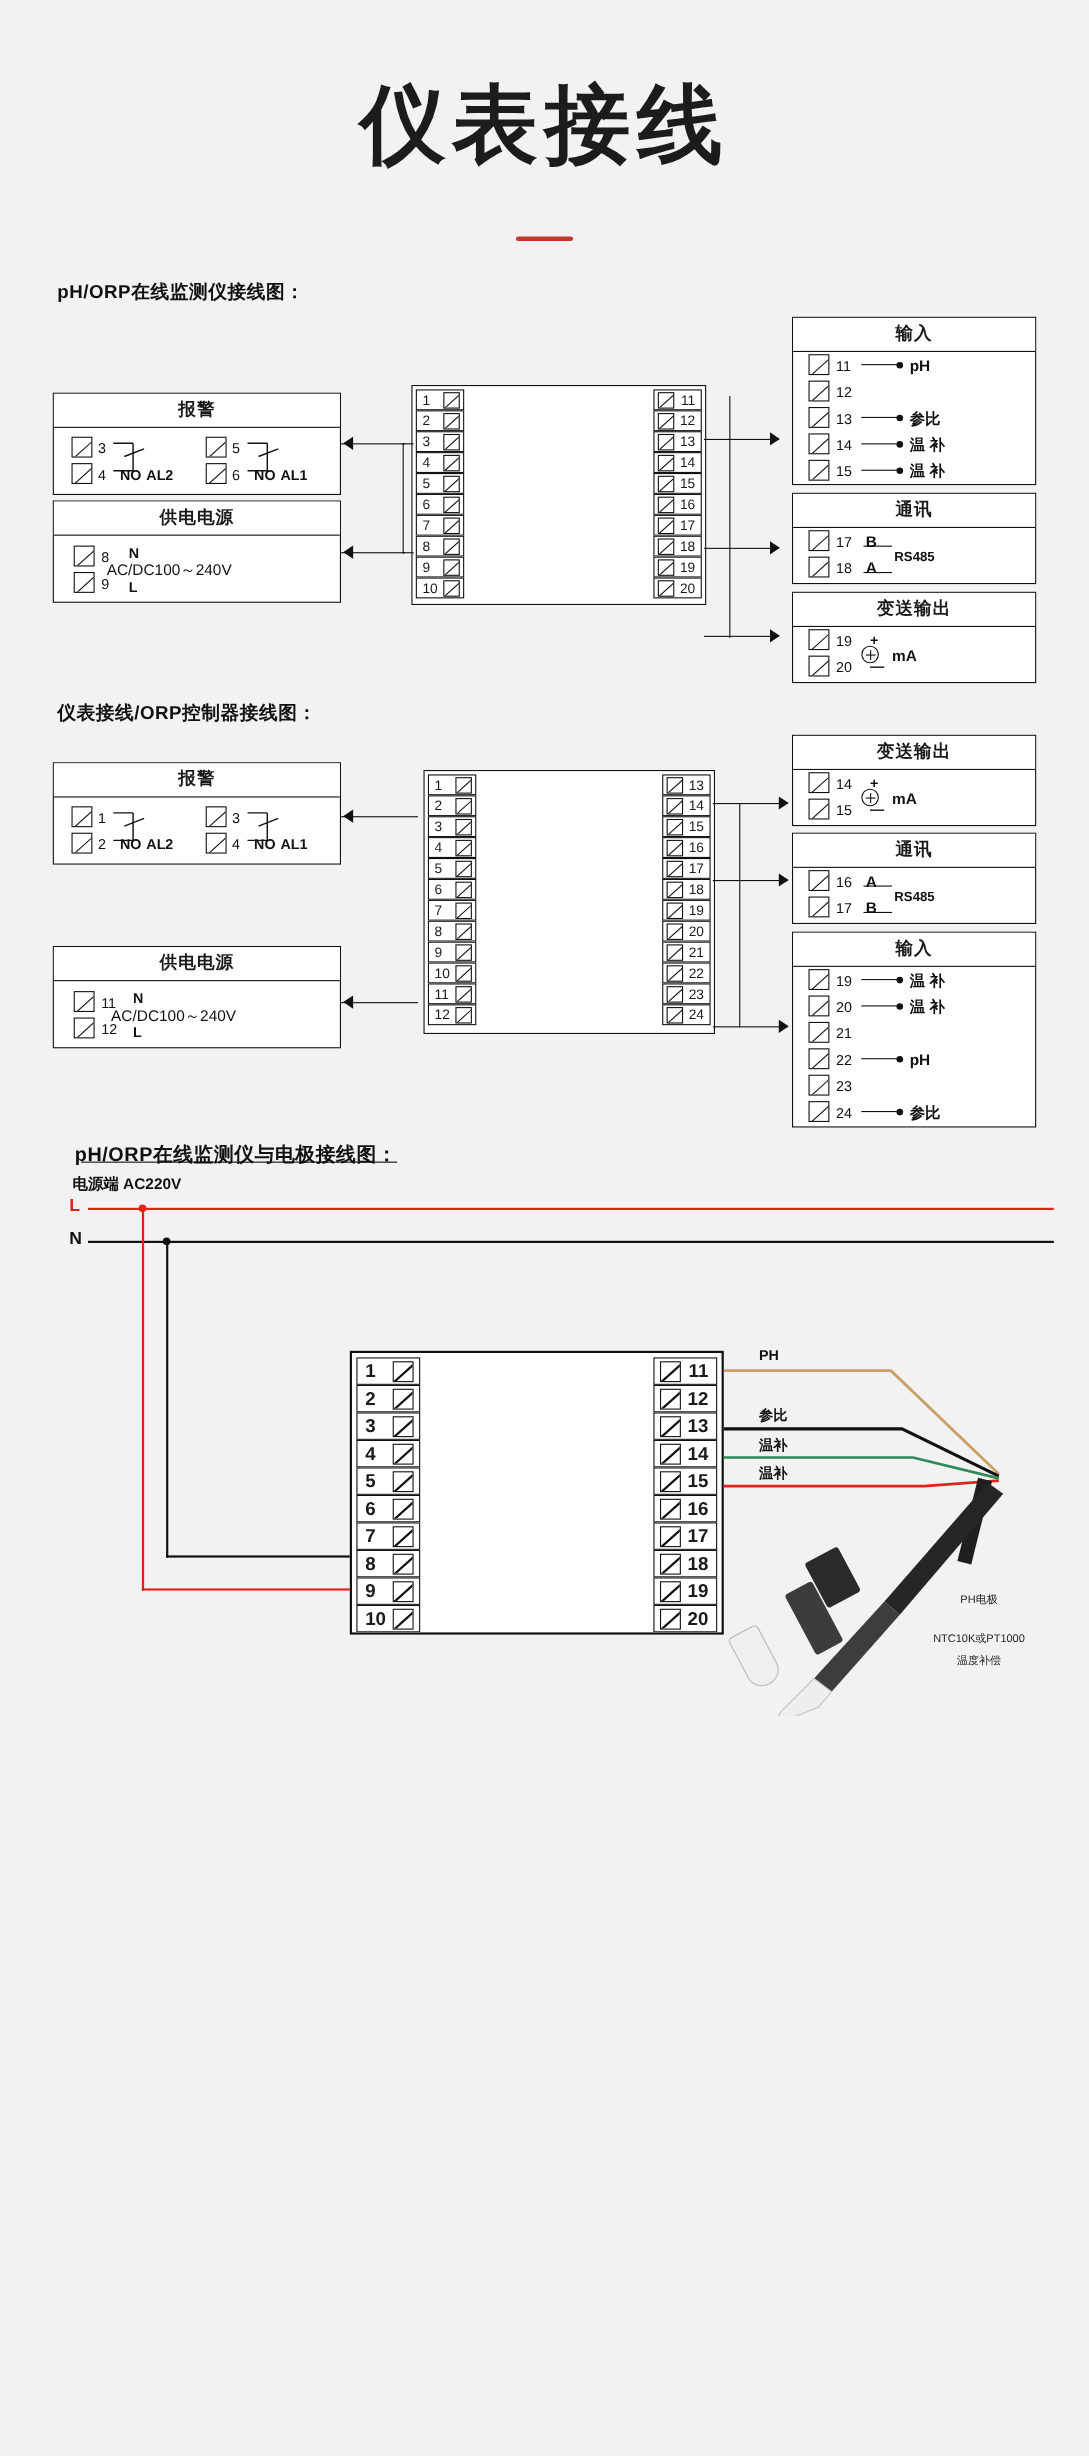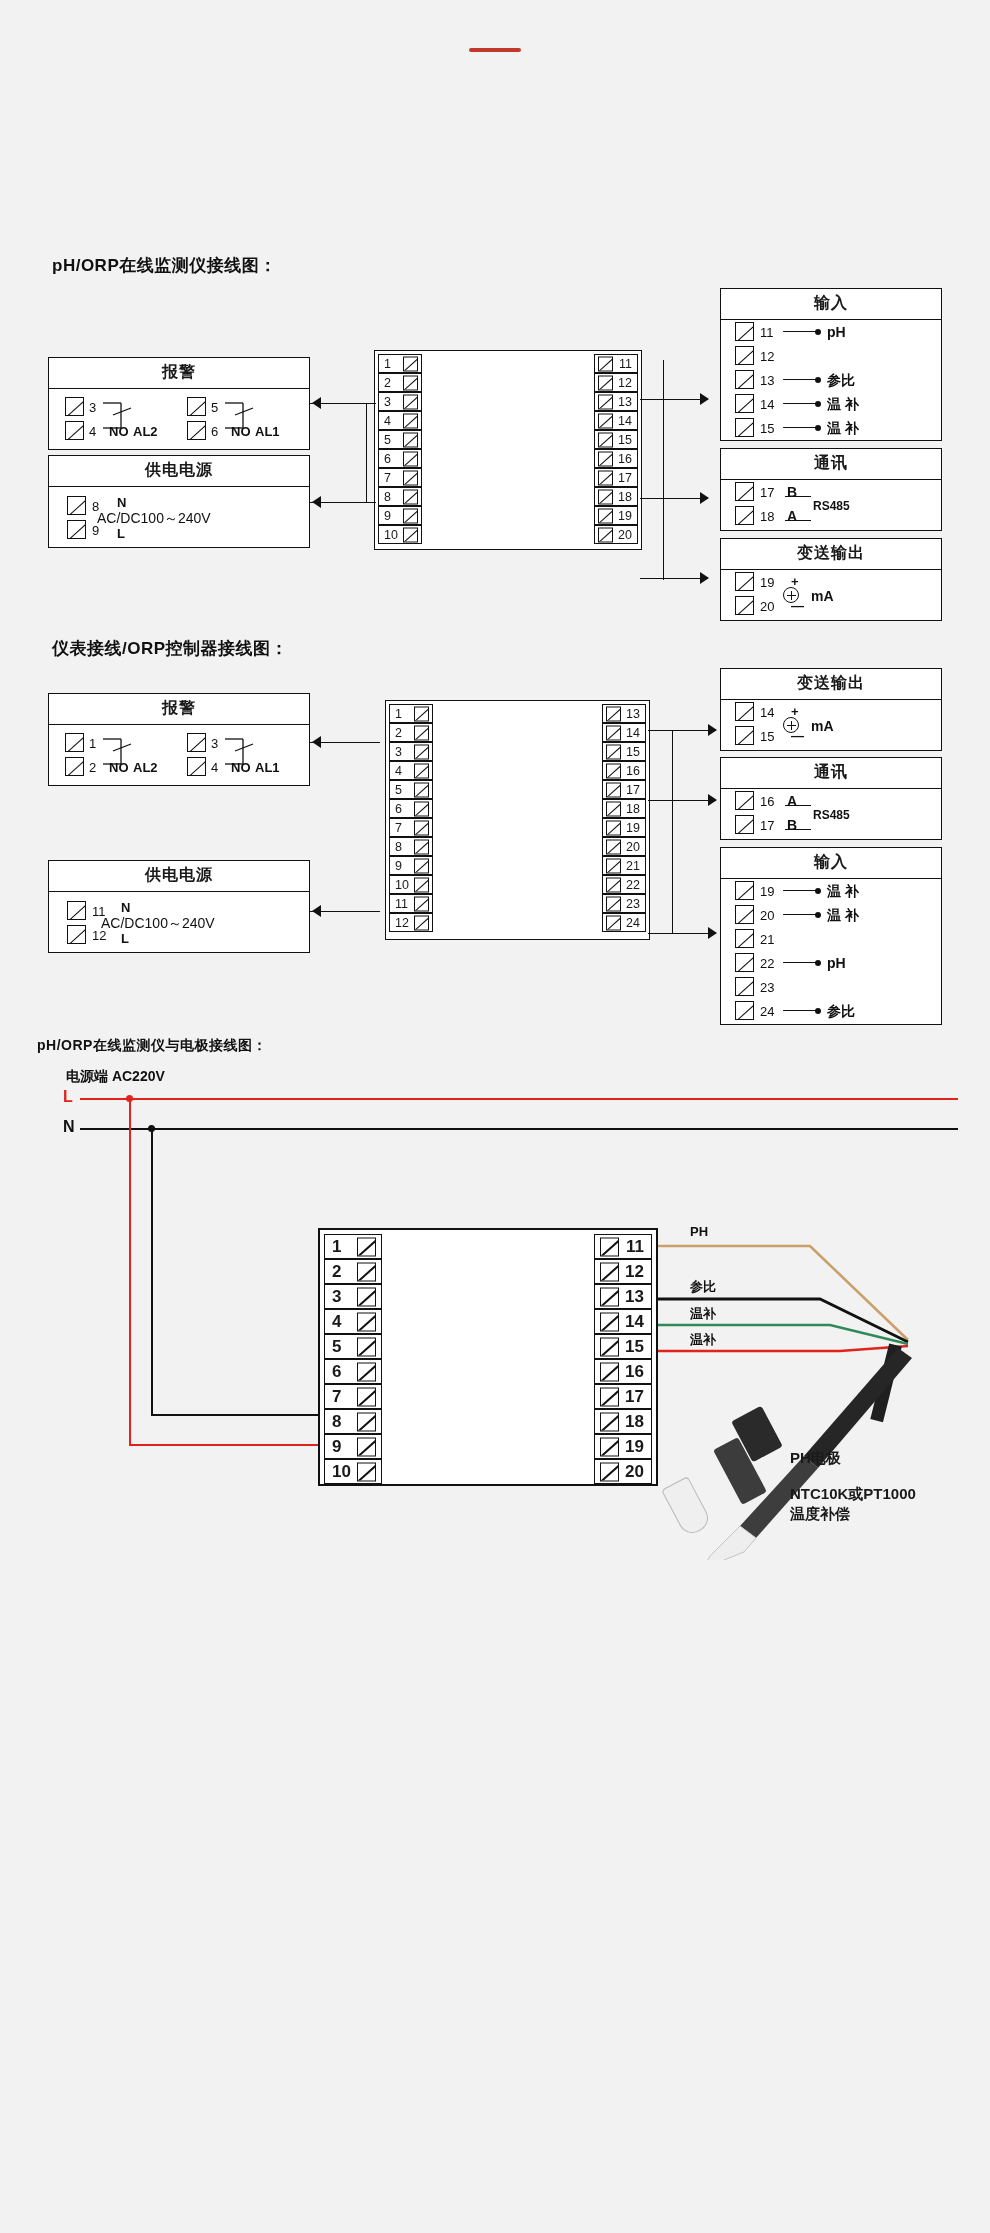--- a/index.html
+++ b/index.html
@@ -161,27 +161,28 @@
   }
   .bigcell .bsq::after {
     content: ""; position: absolute; left: -4px; top: 50%;
     width: 28px; height: 1.5px; background: #111;
     transform: rotate(-42deg); transform-origin: center;
   }
   .wirelbl { position: absolute; font-size: 13px; font-weight: bold; color: #111; }
   .probe-cap { position: absolute; background: #222; border-radius: 3px; }
   .probe-body { position: absolute; background: #3a3a3a; }
   .probe-tip { position: absolute; background: #efefef; border: 1px solid #b9b9b9; }
-  .probe-txt { position: absolute; font-size: 15px; font-weight: bold; line-height: 1.5; }
+  .probe-txt { position: absolute; text-align: center; font-size: 10px; font-weight: normal; line-height: 1.5; }
 </style>
 </head>
 <body>
 
 <div class="page">
 
+  <div class="title">仪表接线</div>
   <div class="title-rule"></div>
 
   <div class="section-caption" style="left:52px; top:254px;">pH/ORP在线监测仪接线图：</div>
 
   <div class="box" style="left:48px; top:357px; width:262px; height:93px;">
     <div class="box-head">报警</div>
     <div class="box-body" style="height:62px;">
       <div class="term" style="left:16px; top:8px;"></div>
       <div class="tnum" style="left:40px; top:11px;">3</div>
       <div class="term" style="left:16px; top:32px;"></div>
@@ -595,21 +596,21 @@
         <div class="term" style="left: 14px; top: 98px;"></div>
         <div class="tnum" style="left: 39px; top: 101px;">23</div>
         <div class="term" style="left: 14px; top: 122px;"></div>
         <div class="tnum" style="left: 39px; top: 125px;">24</div>
         <div class="hline" style="left: 62px; top: 131px; width: 34px;"></div>
         <div class="dot" style="left: 94px; top: 128.5px;"></div>
         <div class="lbl b" style="left: 106px; top: 124px; font-size: 14px;">参比</div>
       </div>
   </div>
 
-  <div class="section-caption" style="left:37px; top:1037px; font-size:14px;">pH/ORP在线监测仪与电极接线图：</div>
+  <div class="section-caption" style="left:68px; top:1037px; font-size:18px;text-decoration:underline;">pH/ORP在线监测仪与电极接线图：</div>
 
   <div class="lbl b" style="left:66px; top:1068px; font-size:14px;">电源端  AC220V</div>
 
   <div class="lbl b" style="left:63px; top:1088px; font-size:16px; color:#e2231a;">L</div>
   <div class="redline" style="left:80px; top:1098px; width:878px; height:1.8px;"></div>
 
   <div class="lbl b" style="left:63px; top:1118px; font-size:16px;">N</div>
   <div class="blackline" style="left:80px; top:1128px; width:878px; height:1.8px;"></div>
 
   <div class="reddot" style="left:126px; top:1095px;"></div>

